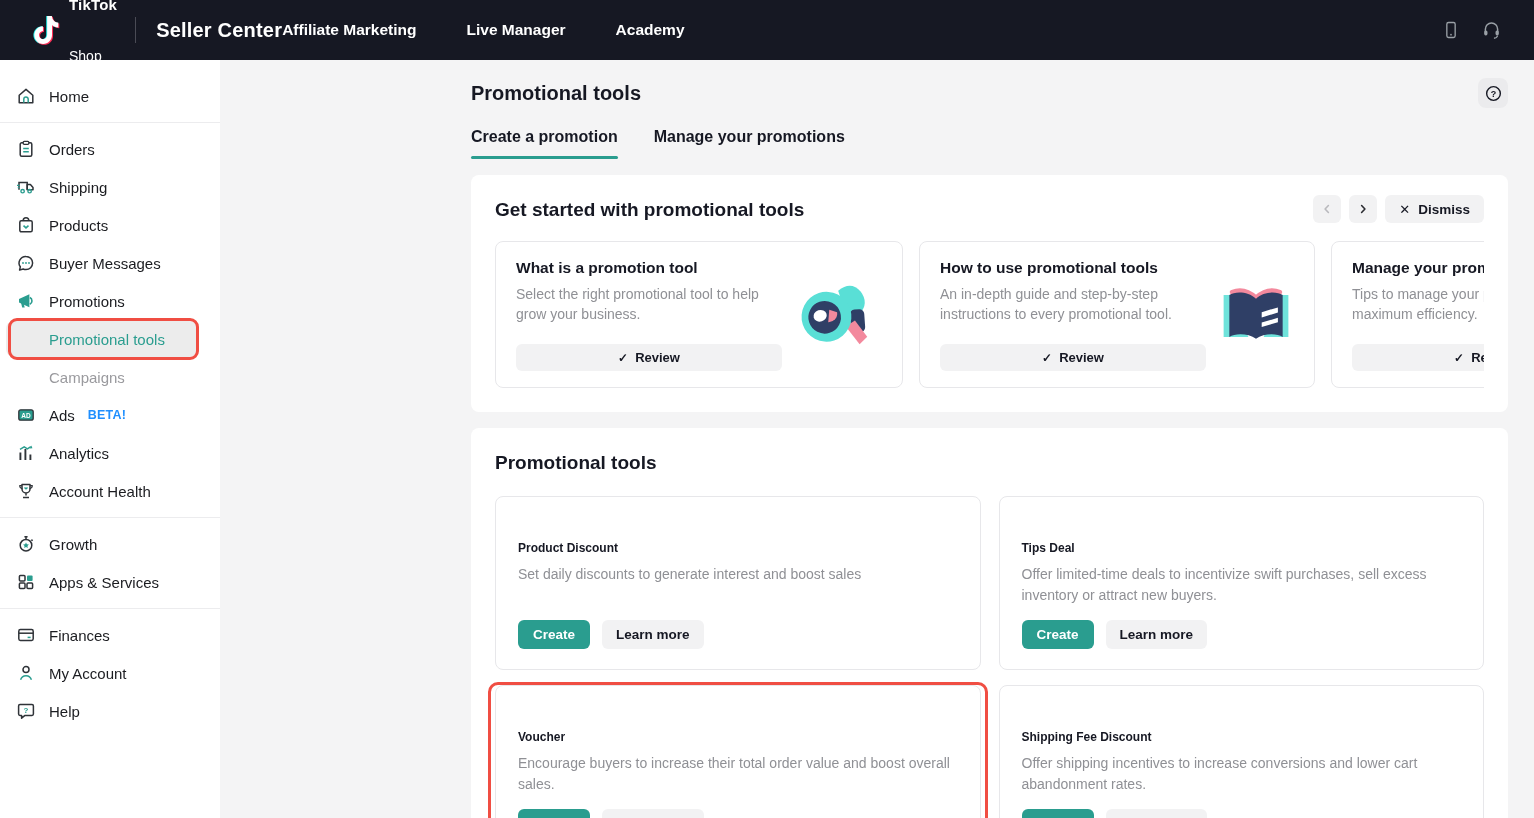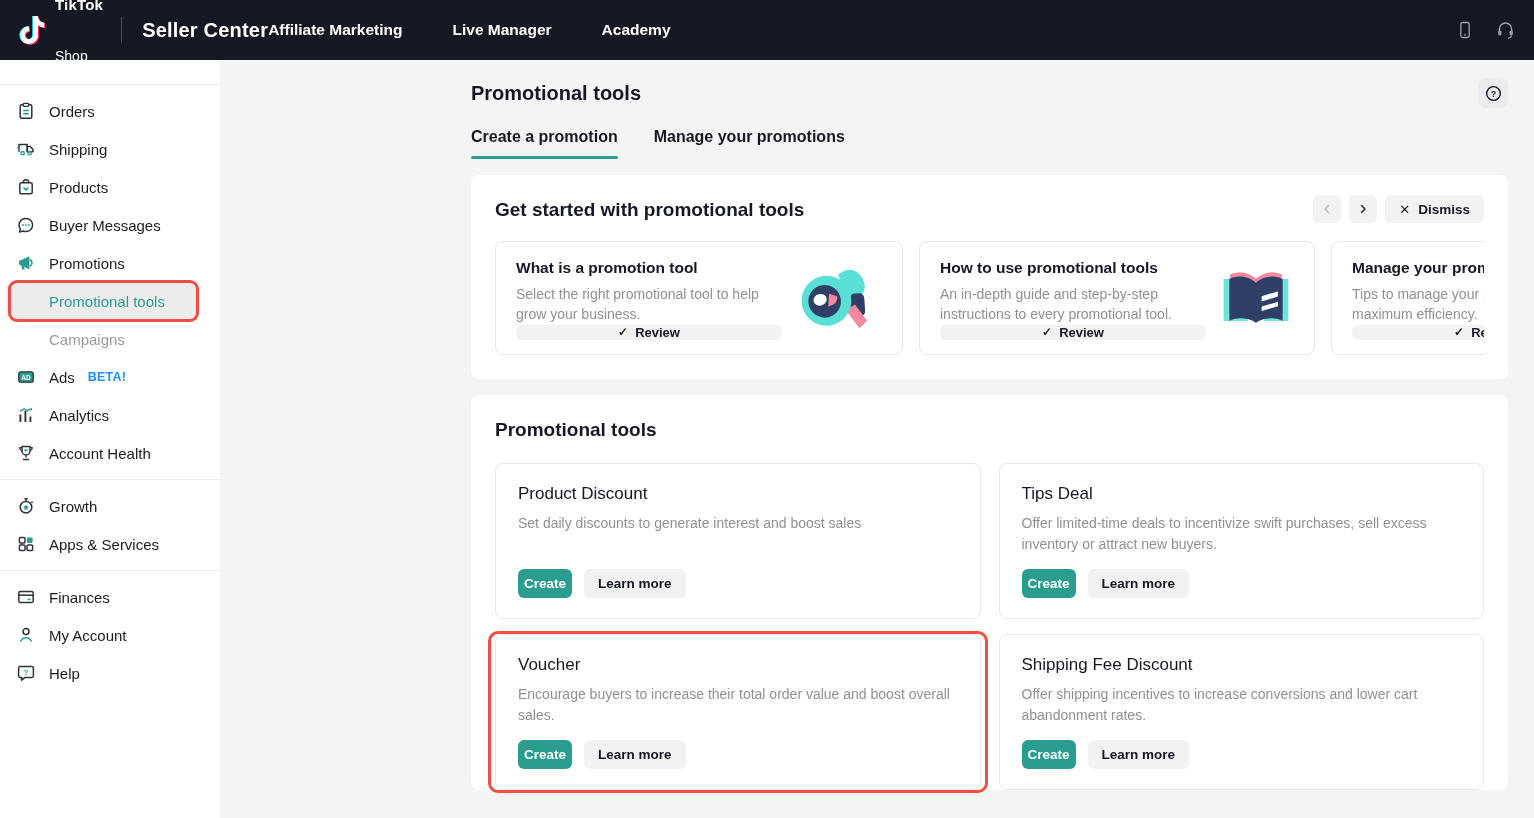--- a/index.html
+++ b/index.html
@@ -1,21 +1,21 @@
 <!DOCTYPE html>
 <html style="--accent: #2a9d8f; --annotation: #f04e43; --beta_blue: #1f8fff; --header_bg: #161823; --brand_cyan: #25f4ee; --brand_red: #fe2c55;"><head>
 <meta charset="utf-8">
 <style>
   * { margin:0; padding:0; box-sizing:border-box; }
   html,body { overflow:hidden; background:#e9e9eb; }
   body { font-family:"Liberation Sans", sans-serif; }
   .page { width:1534px; height:818px; position:relative; background:#f4f4f5; overflow:hidden; }
 
   
-  .topbar { height:60px; background:var(--header_bg,#161823); display:flex; align-items:center; padding:0 18px; color:#fff; }
+  .topbar { height:60px; background:var(--header_bg,#161823); display:flex; align-items:center; padding:0 32px; color:#fff; }
   .logo-wrap { display:flex; align-items:center; gap:9px; cursor:pointer; }
   .logo-text { line-height:1.05; }
   .logo-text .tk { font-weight:700; font-size:15px; letter-spacing:.2px; display:block; }
   .logo-text .shop { font-weight:400; font-size:14px; display:block;margin-top:36px; }
   .divider-v { width:1px; height:26px; background:#4a4b55; margin:0 20px 0 18px; }
   .app-title { font-size:20px; font-weight:700; letter-spacing:.2px; }
   .topnav { display:flex; gap:50px; }
   .topnav .nav-link { color:#fff; font-size:15.5px; font-weight:600; cursor:pointer; }
   .top-icons { margin-left:auto; display:flex; gap:20px; align-items:center; }
   .top-icon-btn { background:none; border:none; cursor:pointer; display:flex; align-items:center; }
@@ -48,35 +48,35 @@
 
   .panel { background:#fff; border-radius:8px; padding:20px 24px 24px; }
   .panel-1 { margin-top:16px; }
   .panel-title { font-size:19px; font-weight:700; color:#161823; line-height:30px; }
   .panel-1-head { display:flex; justify-content:space-between; align-items:flex-start; height:30px; }
   .carousel-controls { display:flex; gap:8px; align-items:center; }
   .ctrl-btn { height:28px; min-width:28px; border:none; border-radius:6px; background:#f2f2f3; display:flex; align-items:center; justify-content:center; cursor:pointer; font-size:13.5px; font-weight:600; color:#161823; }
   .dismiss-btn { padding:0 14px; gap:8px; }
   .close-glyph { font-size:13px; font-weight:400; }
   .carousel-row { display:flex; gap:16px; margin-top:16px; overflow:hidden; }
-  .promo-card { flex:0 0 396px; border:1px solid #e7e7ea; border-radius:8px; padding:17px 18px 16px 20px; display:flex; gap:10px; height:114px; background:#fff; }
+  .promo-card { flex:0 0 396px; border:1px solid #e7e7ea; border-radius:8px; padding:17px 18px 16px 20px; display:flex; gap:10px; height:147px; background:#fff; }
   .promo-card .txt { width:266px; flex:none; display:flex; flex-direction:column; }
   .promo-title { font-size:15.5px; font-weight:700; color:#161823; }
   .promo-desc { font-size:14px; color:#8f9095; line-height:1.45; margin-top:7px; }
   .review-btn { margin-top:auto; height:27px; border:none; border-radius:6px; background:#f2f2f3; font-size:13px; font-weight:600; color:#161823; display:flex; align-items:center; justify-content:center; gap:7px; width:100%; cursor:pointer; }
   .check-glyph { color:#161823; font-size:12px; }
   .promo-illus { flex:1; display:flex; align-items:center; justify-content:center; }
 
   .panel-2 { margin-top:16px; padding-bottom:0; }
   .tools-grid { display:grid; grid-template-columns:1fr 1fr; gap:15px 18px; margin-top:18px; }
   .tool-card { border:1px solid #e7e7ea; border-radius:8px; padding:20px 22px; min-height:147px; display:flex; flex-direction:column; position:relative; background:#fff; }
-  .tool-title { font-size:17px; font-weight:400; color:#161823; }
+  .tool-title { font-size:12px; font-weight:700; color:#161823;margin-top:24px; }
   .tool-desc { font-size:14px; color:#8f9095; line-height:1.5; margin-top:9px; }
   .tool-actions { margin-top:auto; padding-top:14px; display:flex; gap:12px; }
-  .create-btn { background:var(--accent,#2a9d8f); color:#fff; border:none; border-radius:6px; height:29px; padding:0 6px; font-size:13.5px; font-weight:600; cursor:pointer; }
+  .create-btn { background:var(--accent,#2a9d8f); color:#fff; border:none; border-radius:6px; height:29px; padding:0 15px; font-size:13.5px; font-weight:600; cursor:pointer; }
   .learn-btn { background:#f2f2f3; color:#161823; border:none; border-radius:6px; height:29px; padding:0 14px; font-size:13.5px; font-weight:600; cursor:pointer; }
   .ann-voucher { left:-8px; right:-8px; top:-4px; bottom:-4px; border-radius:10px; }
 </style>
 </head>
 <body>
 
 <div class="page">
 
   <header class="topbar">
     <div class="logo-wrap">
@@ -115,20 +115,27 @@
             <path d="M19 18.4a4.5 4.5 0 0 1-4.2 3" fill="none" stroke="#9aa0a6" stroke-width="1.5"></path>
           </svg>
       </button>
     </div>
   </header>
 
   <div class="body-row">
 
     <aside class="sidebar">
 
+      <div class="nav-item">
+        <svg class="nav-icon" viewBox="0 0 20 20">
+            <path d="M3.2 9.3 10 3.4l6.8 5.9v7.5H3.2Z" fill="none" stroke="#2f3338" stroke-width="1.5" stroke-linejoin="round"></path>
+            <path d="M7.8 16.8v-3.6a2.2 2.2 0 0 1 4.4 0v3.6" fill="none" stroke="#2a9d8f" stroke-width="1.5"></path>
+          </svg>
+        <span class="label">Home</span>
+      </div>
 
       <div class="nav-divider"></div>
 
       <div class="nav-item">
         <svg class="nav-icon" viewBox="0 0 20 20">
             <rect x="4.2" y="3.8" width="11.6" height="13.4" rx="1.5" fill="none" stroke="#2f3338" stroke-width="1.5"></rect>
             <rect x="7.2" y="2.3" width="5.6" height="3" rx="1" fill="#fff" stroke="#2f3338" stroke-width="1.3"></rect>
             <path d="M7.2 9.4h5.6M7.2 12.8h5.6" stroke="#2a9d8f" stroke-width="1.5"></path>
           </svg>
         <span class="label">Orders</span>

